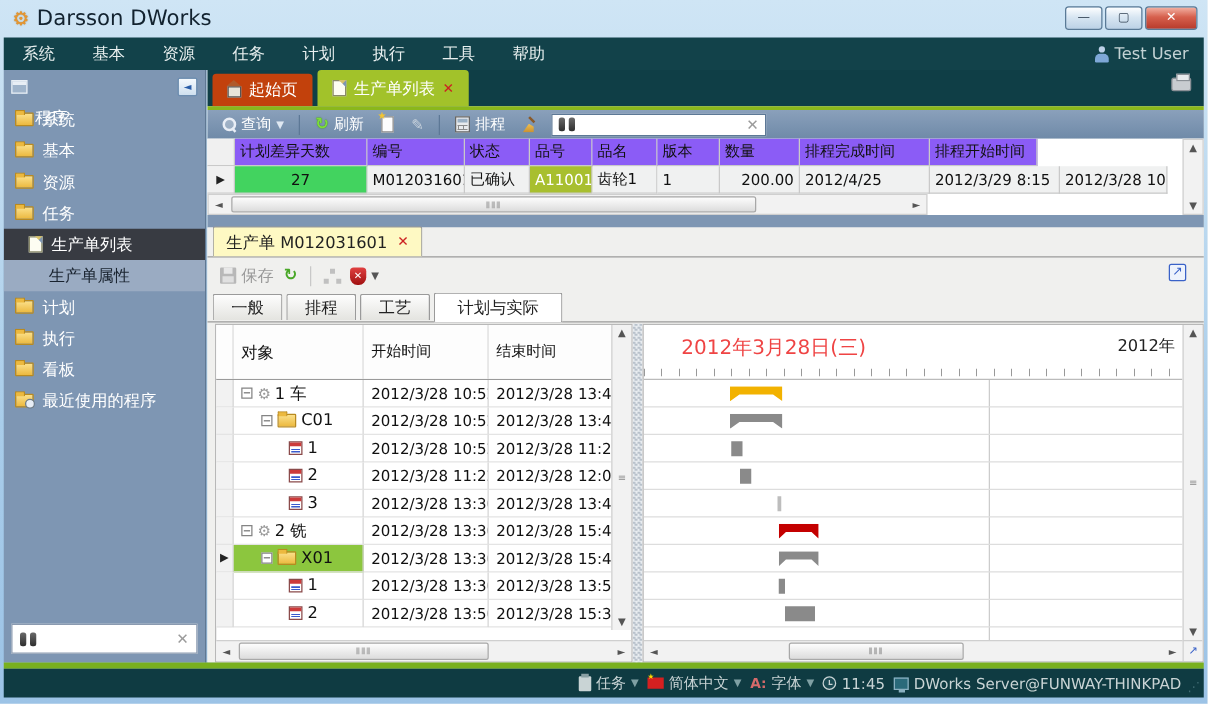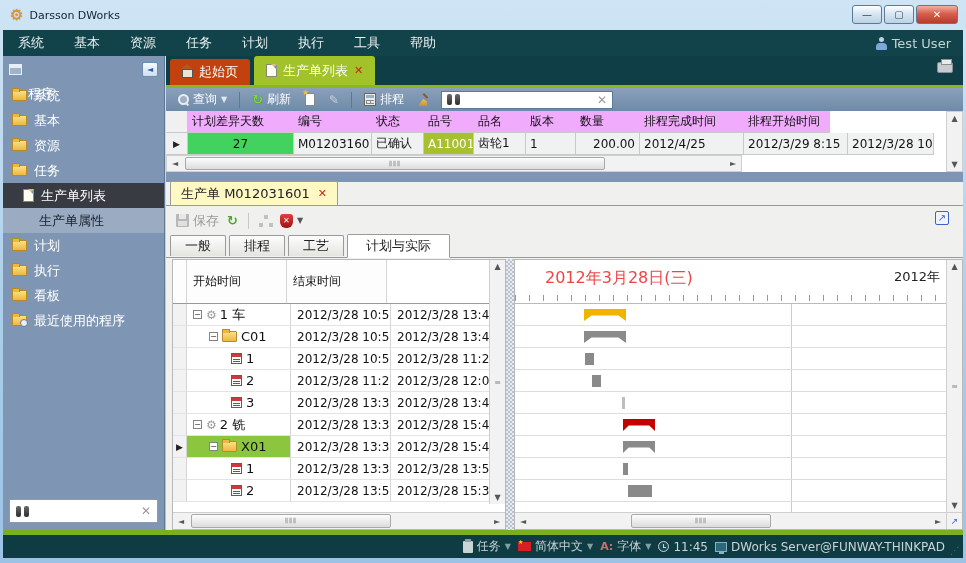--- a/index.html
+++ b/index.html
@@ -6,21 +6,21 @@
   html,body { width:966px; height:563px; overflow:hidden; }
   body { font-family:"DejaVu Sans", sans-serif; font-size:12px; }
 
   .win { position:absolute; left:0; top:0; width:966px; height:563px;
          background:linear-gradient(#cfe5f5,#a9cdea 60%,#9cc3e6); }
 
   
   .titlebar { position:absolute; left:0; top:0; width:966px; height:30px;
               display:flex; align-items:center; padding-left:10px; color:#152433; }
   .title-gear { color:#e8962e; font-size:15px; margin-right:6px; text-shadow:0 0 1px #a96a10; }
-  .title-text { font-size:11px; color:#12222f; }
+  .title-text { font-size:17px; color:#12222f; }
   .winbtns { position:absolute; right:8px; top:5px; display:flex; gap:2px; }
   .wbtn { width:30px; height:19px; border:1px solid #5a7a96; border-radius:3px;
           background:linear-gradient(#fdfeff,#d8e6f2 45%,#bcd2e6);
           color:#345; font-size:10px; line-height:17px; text-align:center; }
   .wbtn.close { width:42px; background:linear-gradient(#f2b0a2,#d6604d 45%,#b83b2c); color:#fff; font-weight:bold; }
 
   
   .menubar { position:absolute; left:3px; top:30px; width:960px; height:26px;
              background:#12424a; display:flex; align-items:center; color:#e8efef; }
   .menu-item { padding:0 15px; font-size:13px; height:100%; display:flex; align-items:center; cursor:default; }
@@ -98,21 +98,21 @@
   .broom-icon::after { content:""; position:absolute; left:0; bottom:0; width:9px; height:7px;
         background:linear-gradient(#f0c050,#c89030); clip-path:polygon(0 100%,100% 100%,100% 35%,55% 0); }
   .tb-search { width:172px; height:18px; background:#fff; border:1px solid #5d7896; display:flex; align-items:center; padding:0 5px; color:#444; }
   .tb-search .grow { flex:1; }
 
   
   .grid { position:absolute; left:0; top:55px; width:100%; height:61px; background:#fff; }
   .grid-head, .grid-row { display:flex; height:22px; }
   .gcell { border-right:1px solid #c9c9c9; border-bottom:1px solid #c9c9c9; display:flex; align-items:center;
            padding:0 4px; font-size:12px; color:#111; overflow:hidden; white-space:nowrap; }
-  .grid-head .gcell { background:#f0abfc; justify-content:flex-start; }
+  .grid-head .gcell { background:#8b5cf6; justify-content:flex-start; }
   .grid-row  .gcell { background:#f0f1f1; }
   .gcell.selcol { width:22px; justify-content:center; background:#f0f0f0; color:#222; font-size:9px; }
   .gcell.c-green { background:#42d35f; justify-content:center; }
   .gcell.c-olive { background:#a8bf2f; color:#fff; }
   .gcell.right { justify-content:flex-end; }
   .gcell.center { justify-content:center; }
   .grid-hscroll { position:absolute; left:0; top:44px; width:576px; height:17px; background:#f2f2f2; border:1px solid #cfcfcf;
                   display:flex; align-items:center; }
   .scroll-arrow { width:16px; text-align:center; color:#555; font-size:8px; }
   .scroll-track { flex:1; position:relative; height:100%; }
@@ -420,20 +420,21 @@
           <div class="sub-tab">排程</div>
           <div class="sub-tab">工艺</div>
           <div class="sub-tab active">计划与实际</div>
         </div>
 
       <div class="detail-content">
 
         <div class="treegrid">
           <div class="tree-head">
             <div class="tcell t-sel"></div>
+            <div class="tcell t-obj">对象</div>
             <div class="tcell t-start">开始时间</div>
             <div class="tcell t-end">结束时间</div>
           </div>
           <div class="tree-rows" id="tree-rows">
               <div class="tree-row">
                 <div class="tcell t-sel"></div>
                 <div class="tcell t-obj" style="padding-left: 6px;">
                   <span class="expander">−</span>
                   <span class="gear-glyph">⚙</span>
                   <span>1 车</span>

